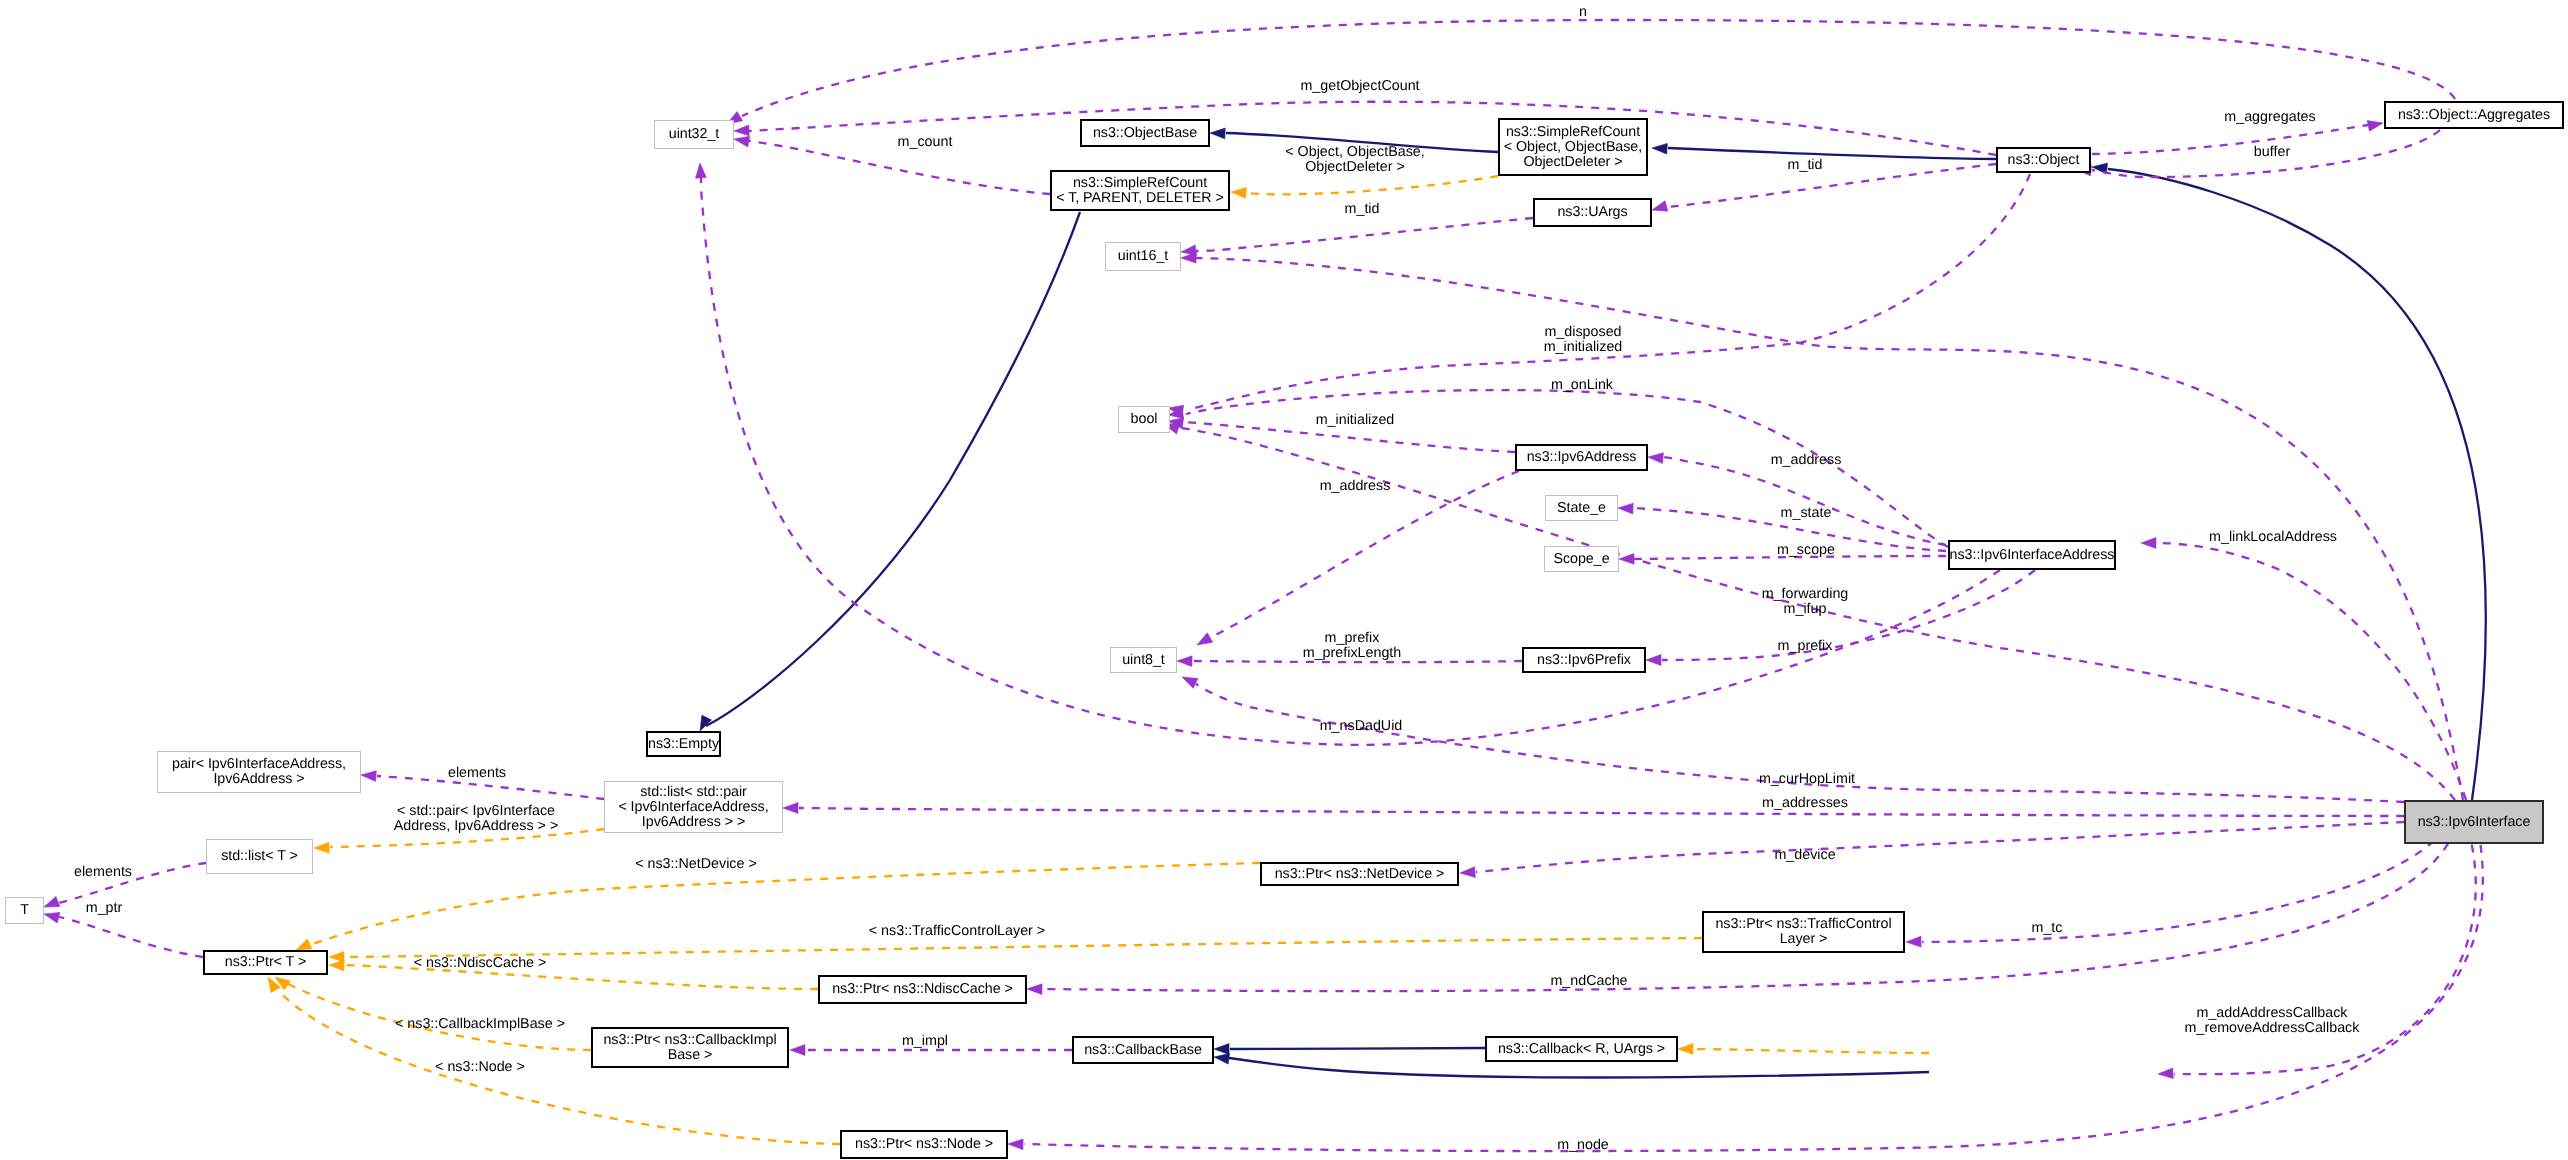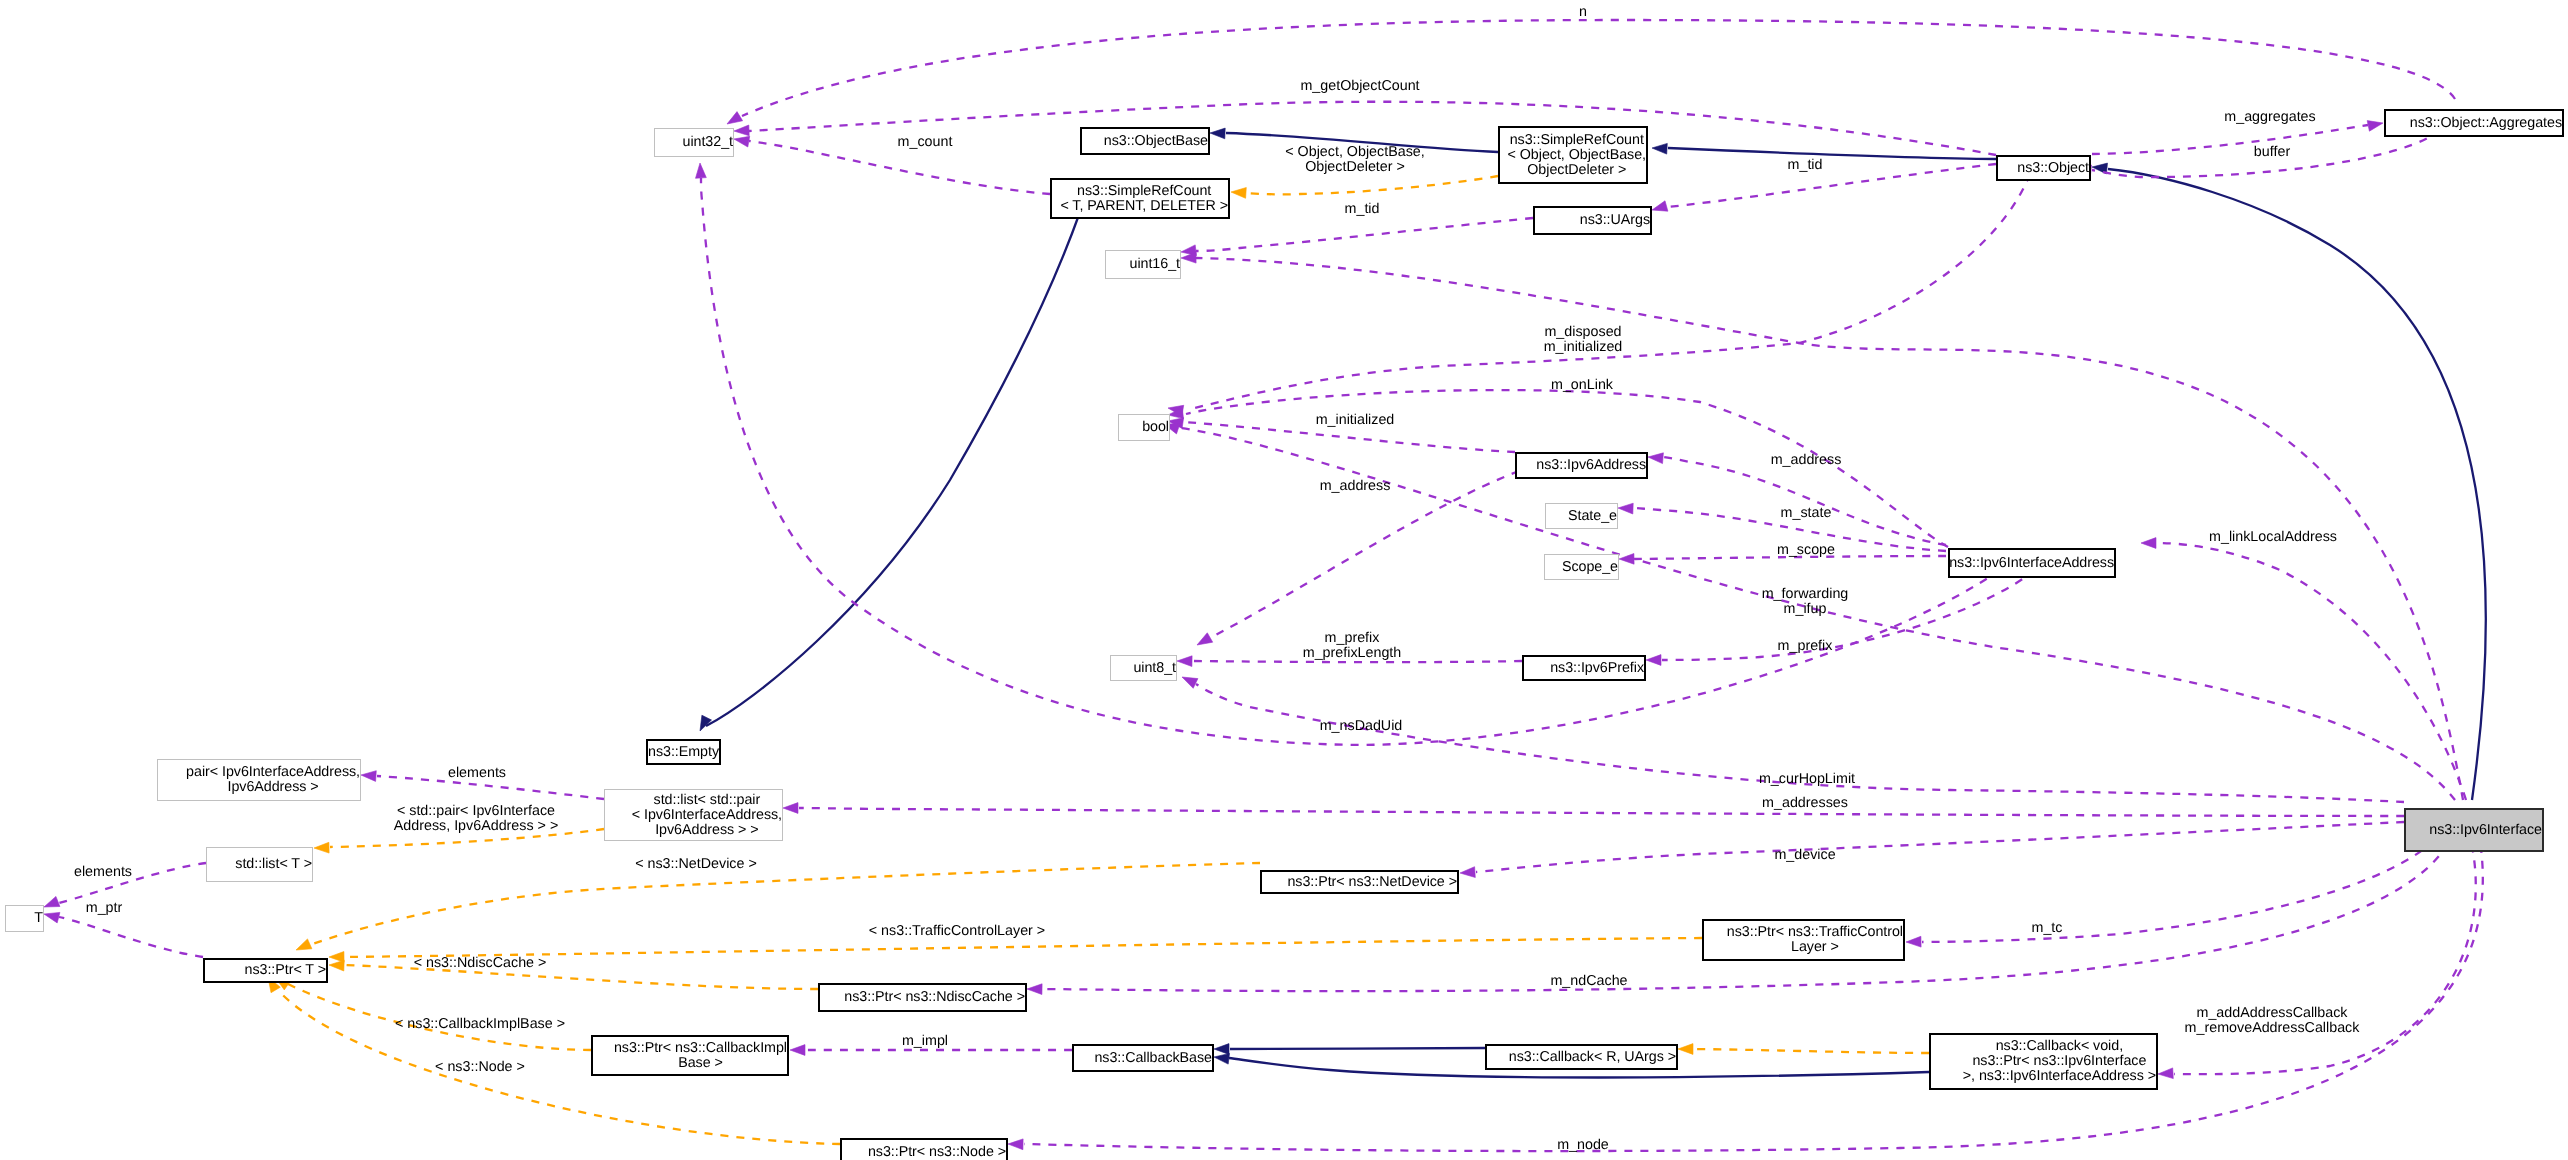--- a/index.html
+++ b/index.html
@@ -3,23 +3,23 @@
 <meta charset="utf-8">
 <title>ns3::Ipv6Interface Collaboration Diagram</title>
 <style>
 html,body{margin:0;padding:0;background:#ffffff;}
 body{width:2568px;height:1160px;position:relative;overflow:hidden;
   font-family:"Liberation Sans", sans-serif;
   -webkit-font-smoothing:antialiased;text-rendering:geometricPrecision;}
 #canvas{position:absolute;left:0;top:0;width:2568px;height:1160px;}
 svg#edges{position:absolute;left:0;top:0;width:2568px;height:1160px;}
 .node{position:absolute;box-sizing:border-box;background:#ffffff;
-  display:flex;align-items:center;justify-content:flex-end;
+  display:flex;align-items:center;justify-content:center;
   text-align:center;line-height:15px;font-size:14.3px;color:#000000;
-  letter-spacing:-0.05px;white-space:pre;margin-top:8px;}
+  letter-spacing:-0.05px;white-space:pre;}
 .node > span{-webkit-font-smoothing:antialiased;filter:opacity(1);display:block;}
 .node.black{border:2px solid #000000;}
 .node.grey{border:1.6px solid #c0c0c0;}
 .node.filled{border:2px solid #2b2b2b;background:#c8c8c8;}
 .elabel{position:absolute;font-size:14.3px;color:#000000;line-height:15px;
   text-align:center;white-space:pre;
   -webkit-font-smoothing:antialiased;filter:opacity(1);}
 </style>
 </head>
 <body>
@@ -137,21 +137,20 @@
 <div class="node grey" style="left:604px;top:781px;width:179px;height:52px"><span>std::list&lt; std::pair<br>&lt; Ipv6InterfaceAddress,<br>Ipv6Address &gt; &gt;</span></div>
 <div class="node grey" style="left:206px;top:839px;width:107px;height:35px"><span>std::list&lt; T &gt;</span></div>
 <div class="node black" style="left:1260px;top:862px;width:199px;height:24px"><span>ns3::Ptr&lt; ns3::NetDevice &gt;</span></div>
 <div class="node grey" style="left:5px;top:897px;width:39px;height:27px"><span>T</span></div>
 <div class="node black" style="left:1702px;top:911px;width:203px;height:42px"><span>ns3::Ptr&lt; ns3::TrafficControl<br>Layer &gt;</span></div>
 <div class="node black" style="left:203px;top:950px;width:125px;height:25px"><span>ns3::Ptr&lt; T &gt;</span></div>
 <div class="node black" style="left:818px;top:975px;width:209px;height:29px"><span>ns3::Ptr&lt; ns3::NdiscCache &gt;</span></div>
 <div class="node black" style="left:591px;top:1027px;width:198px;height:41px"><span>ns3::Ptr&lt; ns3::CallbackImpl<br>Base &gt;</span></div>
 <div class="node black" style="left:1072px;top:1036px;width:142px;height:28px"><span>ns3::CallbackBase</span></div>
 <div class="node black" style="left:1485px;top:1036px;width:193px;height:26px"><span>ns3::Callback&lt; R, UArgs &gt;</span></div>
-<div class="node black" style="left:1929px;top:1025px;width:229px;height:57px"><span>ns3::Callback&lt; void,<br>ns3::Ptr&lt; ns3::Ipv6Interface<br>&gt;, ns3::Ipv6InterfaceAddress &gt;</span></div>
 <div class="node black" style="left:840px;top:1130px;width:168px;height:29px"><span>ns3::Ptr&lt; ns3::Node &gt;</span></div>
 <div class="node filled" style="left:2404px;top:800px;width:140px;height:44px"><span>ns3::Ipv6Interface</span></div>
 <div class="elabel" style="left:1215px;top:145px;width:280px">&lt; Object, ObjectBase,<br>ObjectDeleter &gt;</div>
 <div class="elabel" style="left:321px;top:804px;width:310px">&lt; std::pair&lt; Ipv6Interface<br>Address, Ipv6Address &gt; &gt;</div>
 <div class="elabel" style="left:576px;top:857px;width:240px">&lt; ns3::NetDevice &gt;</div>
 <div class="elabel" style="left:797px;top:924px;width:320px">&lt; ns3::TrafficControlLayer &gt;</div>
 <div class="elabel" style="left:360px;top:956px;width:240px">&lt; ns3::NdiscCache &gt;</div>
 <div class="elabel" style="left:335px;top:1017px;width:290px">&lt; ns3::CallbackImplBase &gt;</div>
 <div class="elabel" style="left:370px;top:1060px;width:220px">&lt; ns3::Node &gt;</div>
 <div class="elabel" style="left:1543px;top:5px;width:80px">n</div>

